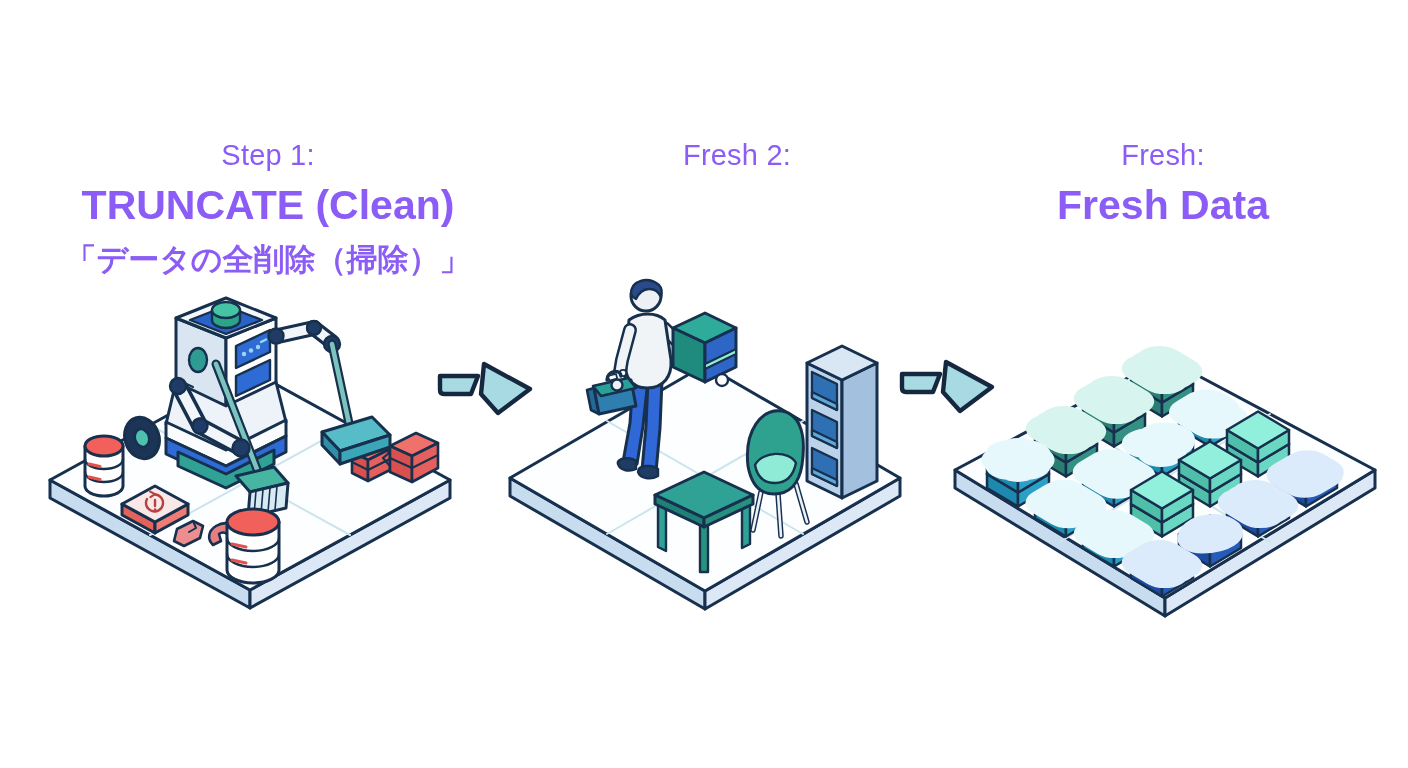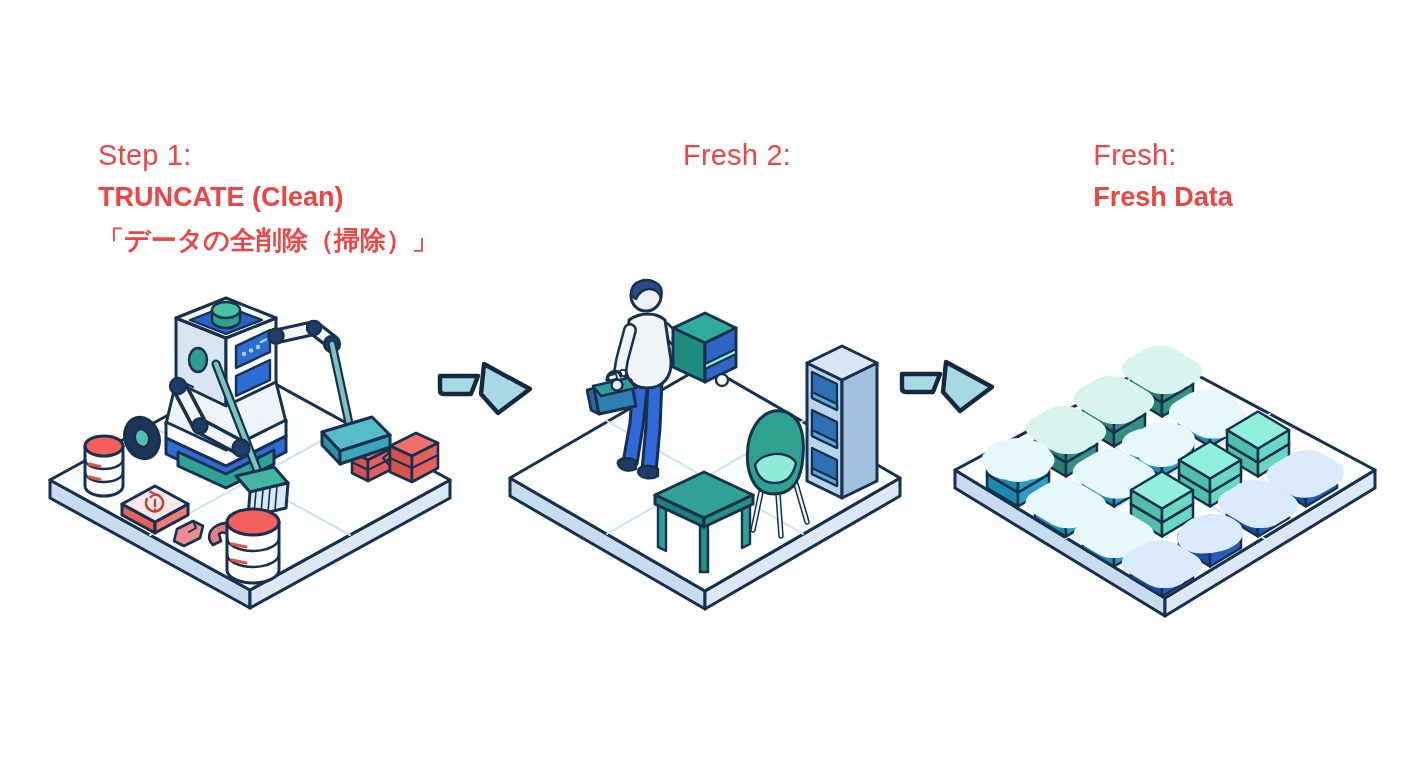--- a/index.html
+++ b/index.html
@@ -9,26 +9,27 @@
     background:#ffffff;
     font-family:"Liberation Sans","DejaVu Sans",sans-serif;
     overflow:hidden;
     color:#1b2a3a;
   }
   .canvas { position:absolute; inset:0; }
   .step-heading {
     position:absolute;
     top:139px;
     transform:translateX(-50%);
-    color:#ef4444;
+    text-align:center;
+    color:#8b5cf6;
     white-space:nowrap;
   }
   .h-line1 { font-size:29px; font-weight:500; letter-spacing:.2px; }
-  .h-line2 { font-size:27px; font-weight:700; margin-top:10px; }
-  .h-line3 { font-size:26px; font-weight:700; margin-top:10px; }
+  .h-line2 { font-size:41px; font-weight:700; margin-top:10px; }
+  .h-line3 { font-size:31px; font-weight:700; margin-top:10px; }
   .illu { position:absolute; overflow:visible; }
   svg * { vector-effect:none; }
 </style>
 </head>
 <body>
 
 <div class="canvas">
 
   <div class="step-heading" style="left:268px">
     <div class="h-line1">Step 1:</div>

